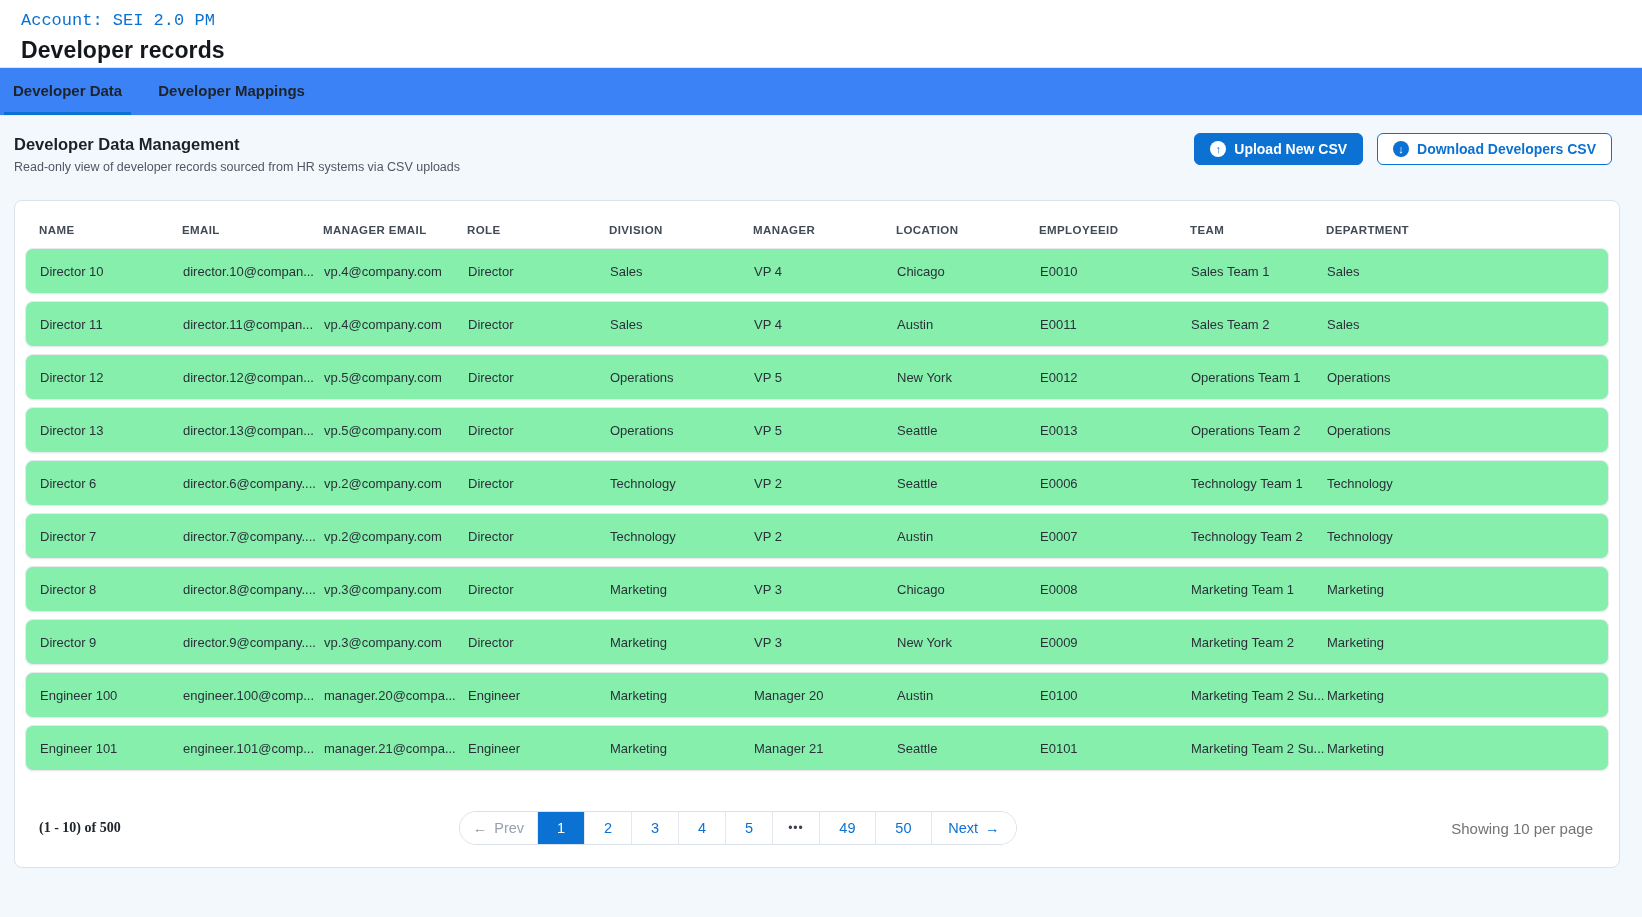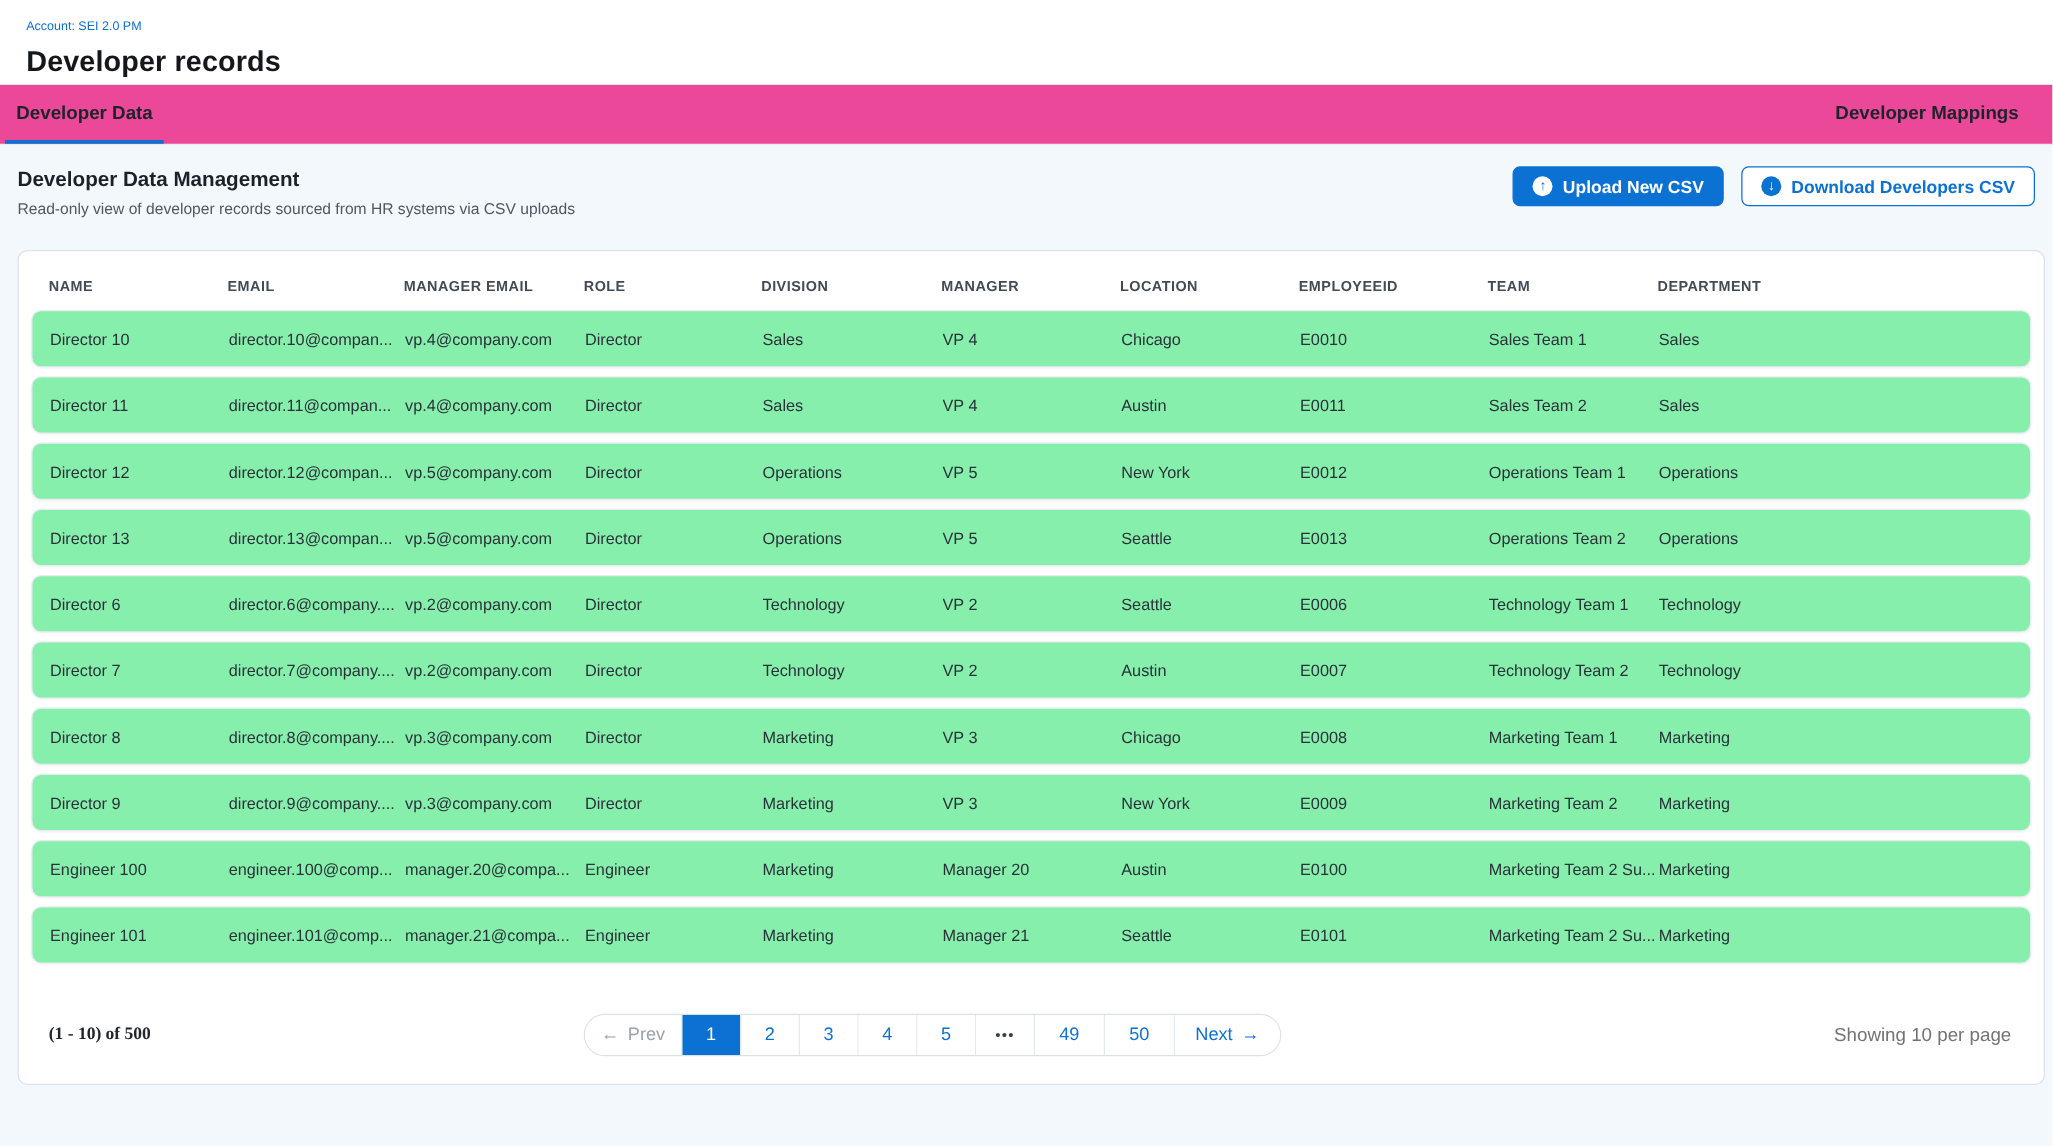--- a/index.html
+++ b/index.html
@@ -12,59 +12,59 @@
   }
   
   .topbar {
     height: 68px;
     padding: 11px 0 0 21px;
     background: #ffffff;
     border-bottom: 1px solid #e2e6ea;
   }
   .account-link {
     display: inline-block;
-    font-size: 10px;
+    font-size: 17px;
     color: #0b71d2;
     text-decoration: none;
     cursor: pointer;
+    font-family: Liberation Mono, monospace;
   }
   .page-title {
     margin-top: 7px;
     font-size: 23px;
     font-weight: 700;
     color: #14181d;
     letter-spacing: .1px;
   }
   
   .tabbar {
     height: 48px;
-    background: #ec4899;
+    background: #3b82f6;
     display: flex;
     align-items: stretch;
     padding-left: 4px;
     border-bottom: 1px solid #e9edf1;
-    justify-content: space-between;
   }
   .tab {
     display: flex;
     align-items: center;
     padding: 0 9px;
     margin-right: 18px;
     font-size: 15px;
     font-weight: 700;
     color: #1d232b;
     cursor: pointer;
     border-bottom: 3px solid transparent;
   }
   .tab.active { border-bottom-color: #0b71d2; }
   
   .content {
     background: #f3f8fc;
     height: 801px;
-    padding: 15px 6px 0 14px;
+    padding: 15px 22px 0 14px;
   }
   .section-head {
     display: flex;
     justify-content: space-between;
     align-items: flex-start;
     padding: 0 8px 0 0;
   }
   .section-title {
     font-size: 16.5px;
     font-weight: 700;

